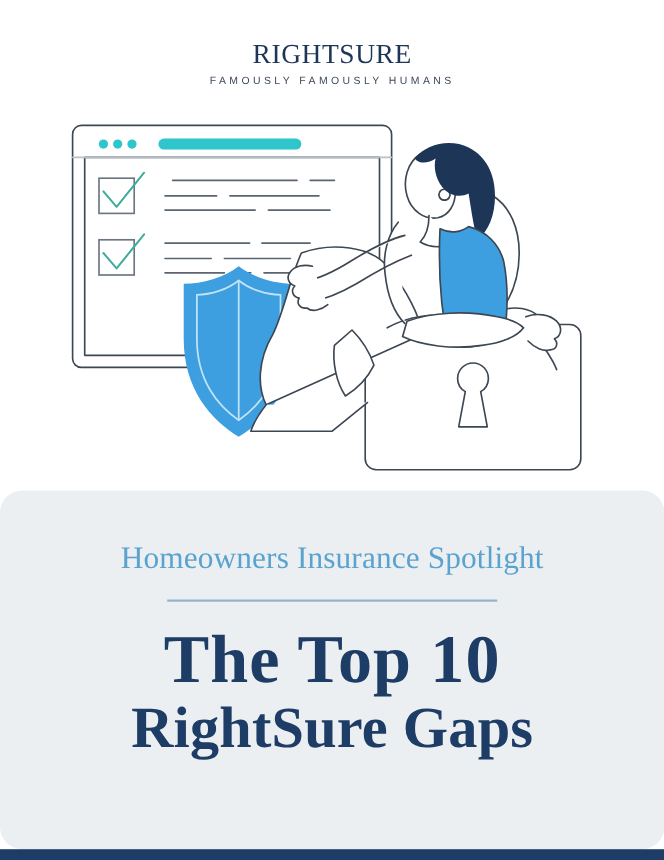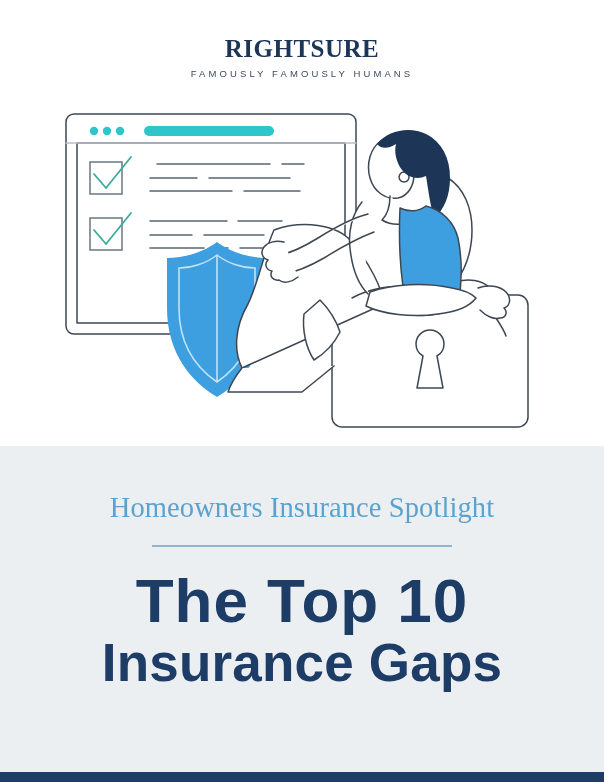--- a/index.html
+++ b/index.html
@@ -31,21 +31,21 @@
     text-align: center;
   }
   .brand-word {
     font-family: "Liberation Serif", "DejaVu Serif", serif;
     font-size: 35px;
     letter-spacing: 0.5px;
     color: #1d3557;
     line-height: 1;
     font-variant: small-caps;
     text-transform: lowercase;
-    font-weight: 700;
+    font-weight: 400;
   }
   .brand-tagline {
     margin-top: 5px;
     font-family: "Liberation Sans", sans-serif;
     font-size: 9.5px;
     letter-spacing: 3.1px;
     color: #3e4a5c;
     font-weight: 400;
   }
 
@@ -58,20 +58,21 @@
   }
   .illustration svg { display: block; width: 100%; height: 100%; }
 
   
   .panel {
     position: absolute;
     left: 0; top: 446px;
     width: 604px;
     height: 326px;
     background: #eceff2;
+    border-radius: 20px;
   }
 
   .subtitle {
     position: absolute;
     left: 0; top: 46px;
     width: 604px;
     text-align: center;
     font-family: "Liberation Serif", "DejaVu Serif", serif;
     font-size: 28.5px;
     font-weight: 400;
@@ -88,21 +89,21 @@
     height: 2px;
     background: #8fb4cc;
   }
 
   .headline {
     position: absolute;
     left: 0; top: 122px;
     width: 604px;
     text-align: center;
     color: #1d3c66;
-    font-family: Liberation Sans, sans-serif;
+    font-family: Liberation Serif, serif;
     font-weight: 700;
   }
   .headline-line1 {
     font-size: 62px;
     line-height: 1.05;
     letter-spacing: 1px;
   }
   .headline-line2 {
     font-size: 53px;
     line-height: 1.12;
@@ -243,17 +244,17 @@
       </g>
     </svg>
   </div>
 </div>
 
 <div class="panel">
   <div class="subtitle">Homeowners Insurance Spotlight</div>
   <div class="rule"></div>
   <div class="headline">
     <div class="headline-line1">The Top 10</div>
-    <div class="headline-line2">Insurance Gaps</div>
+    <div class="headline-line2">RightSure Gaps</div>
   </div>
 </div>
 
 <div class="footer-bar"></div>
 
 </body></html>

